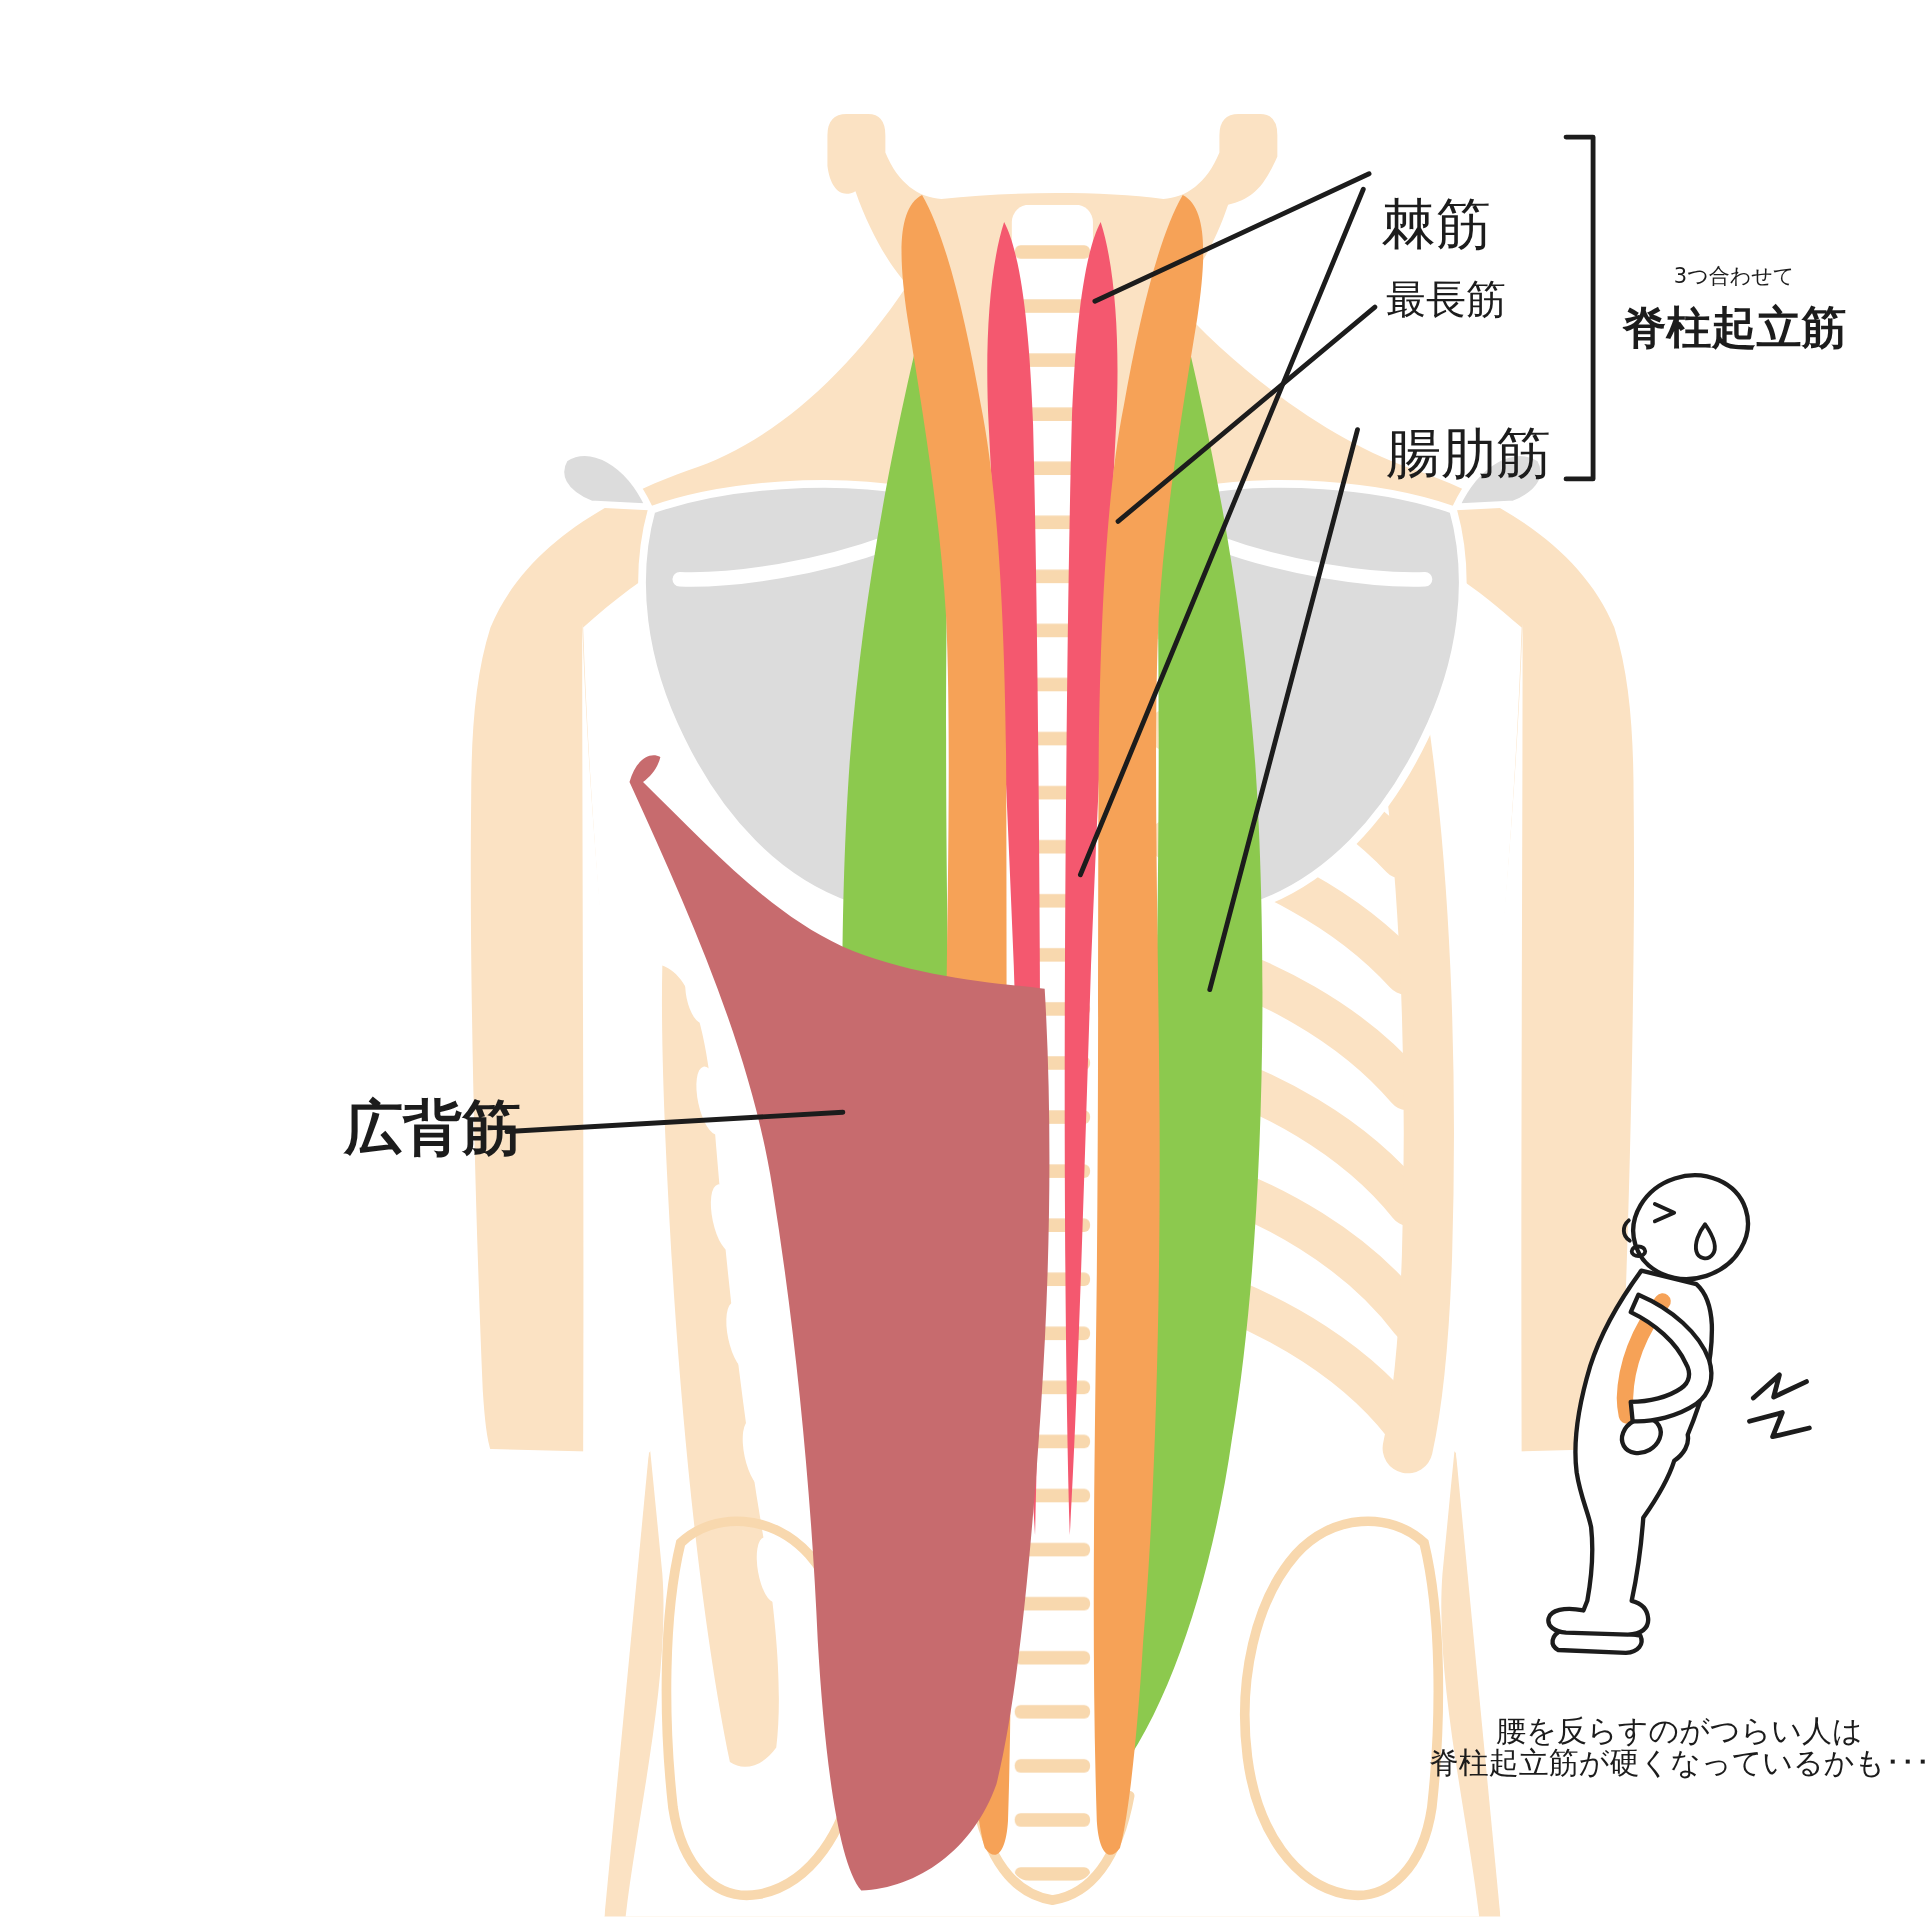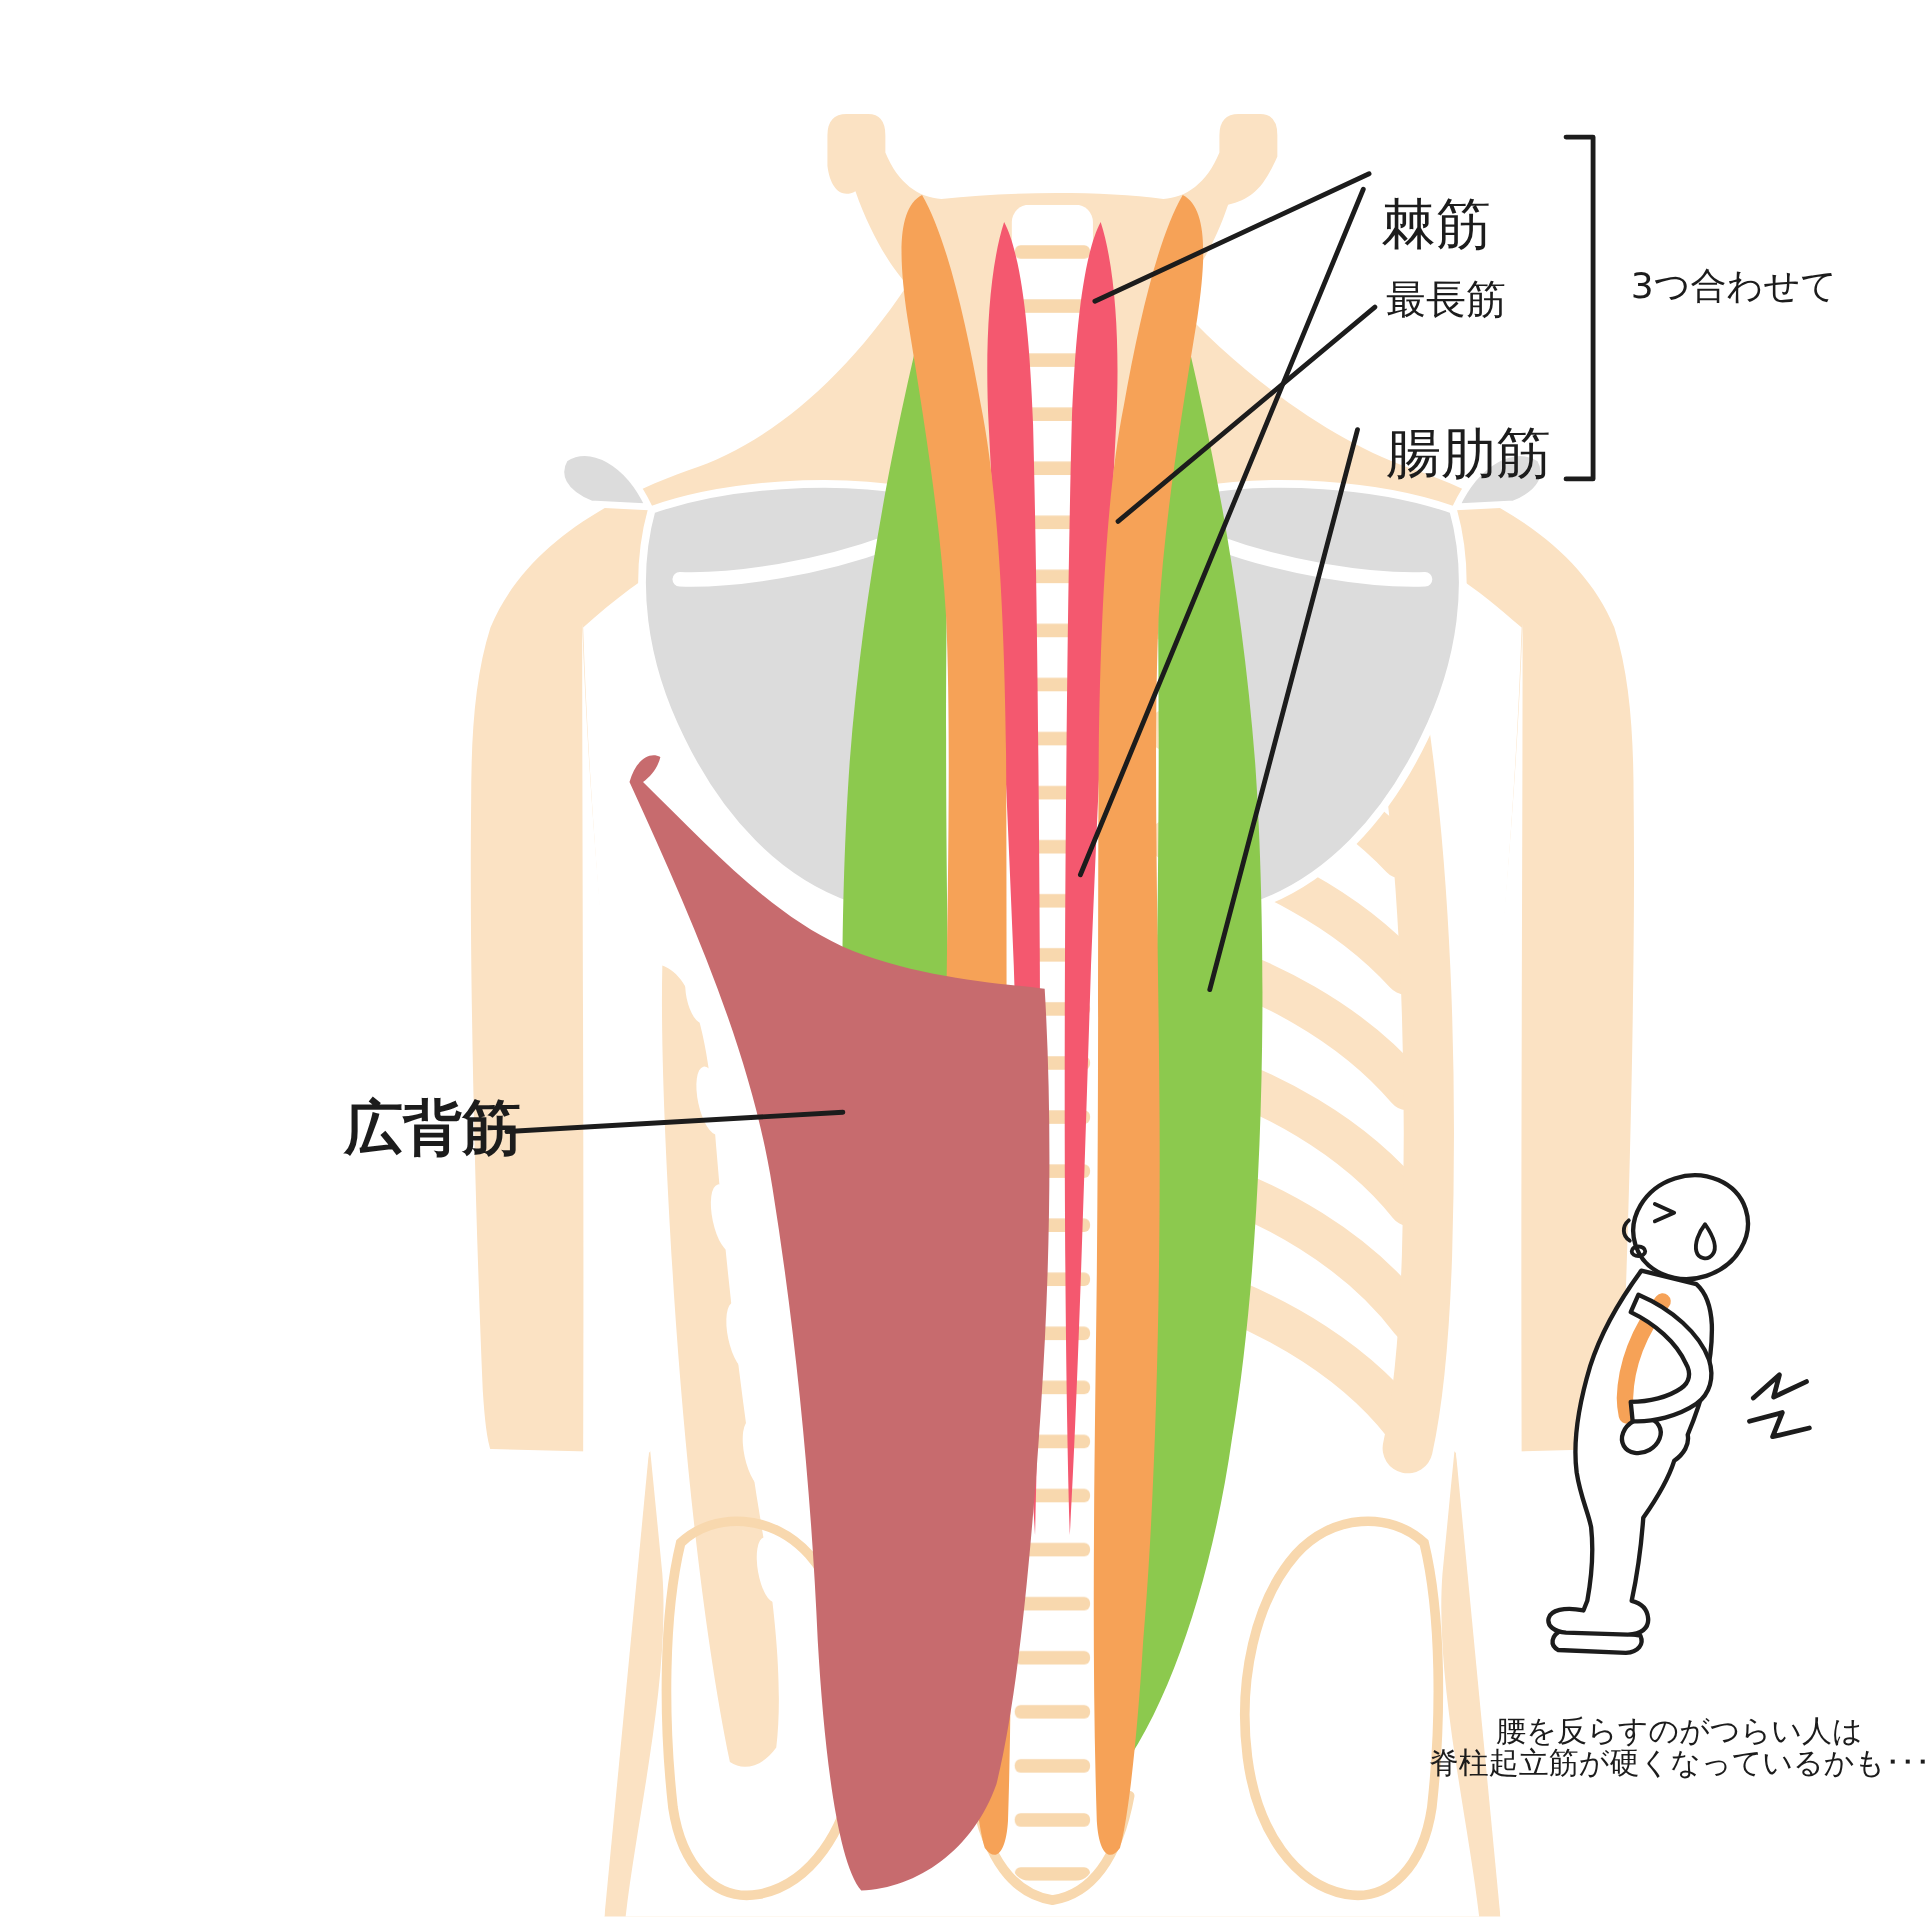--- a/index.html
+++ b/index.html
@@ -199,22 +199,23 @@
     <path class="s-black" stroke-width="5" d="M1812,1472 L1846,1463 L1836,1488 L1874,1479"></path>
   </g>
 </svg>
 
   <div class="lbl" style="left:1381px;top:152px;font-size:55px;margin-top:36px;">棘筋</div>
 
   <div class="lbl" style="left:1386px;top:272px;font-size:40px;">最長筋</div>
 
   <div class="lbl" style="left:1386px;top:417px;font-size:55px;">腸肋筋</div>
 
-  <div class="lbl center" style="left:1589px;top:262px;width:290px;font-size:36px;">3つ合わせて</div>
-
+  <div class="lbl center" style="left:1589px;top:262px;width:290px;font-size:21px;">3つ合わせて</div>
+
+  <div class="lbl center bold" style="left:1589px;top:298px;width:290px;font-size:45px;">脊柱起立筋</div>
 
   <div class="lbl bold" style="left:317px;top:1089px;font-size:59px;margin-left:27px;">広背筋</div>
 
   <div class="lbl center" style="left:1390px;top:1715px;width:579px;font-size:30px;line-height:32px;">
     <div>腰を反らすのがつらい人は</div>
     <div>脊柱起立筋が硬くなっているかも･･･</div>
   </div>
 </div>
 
 

